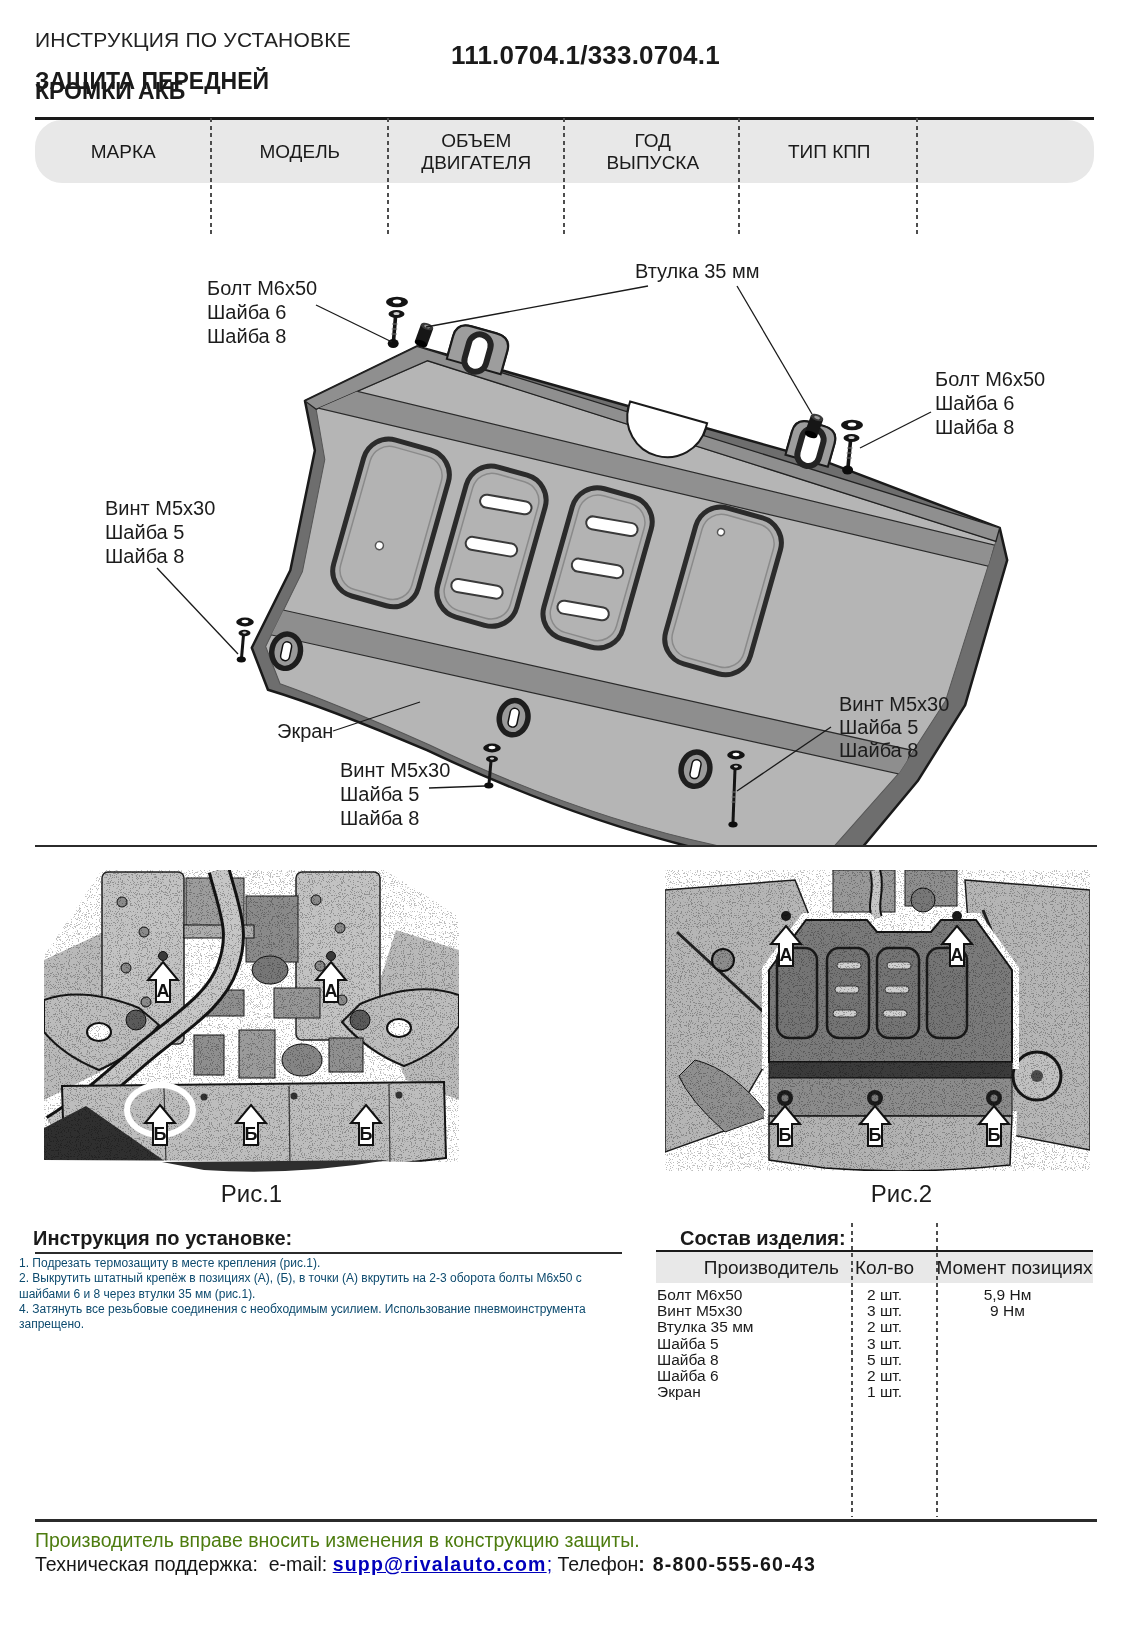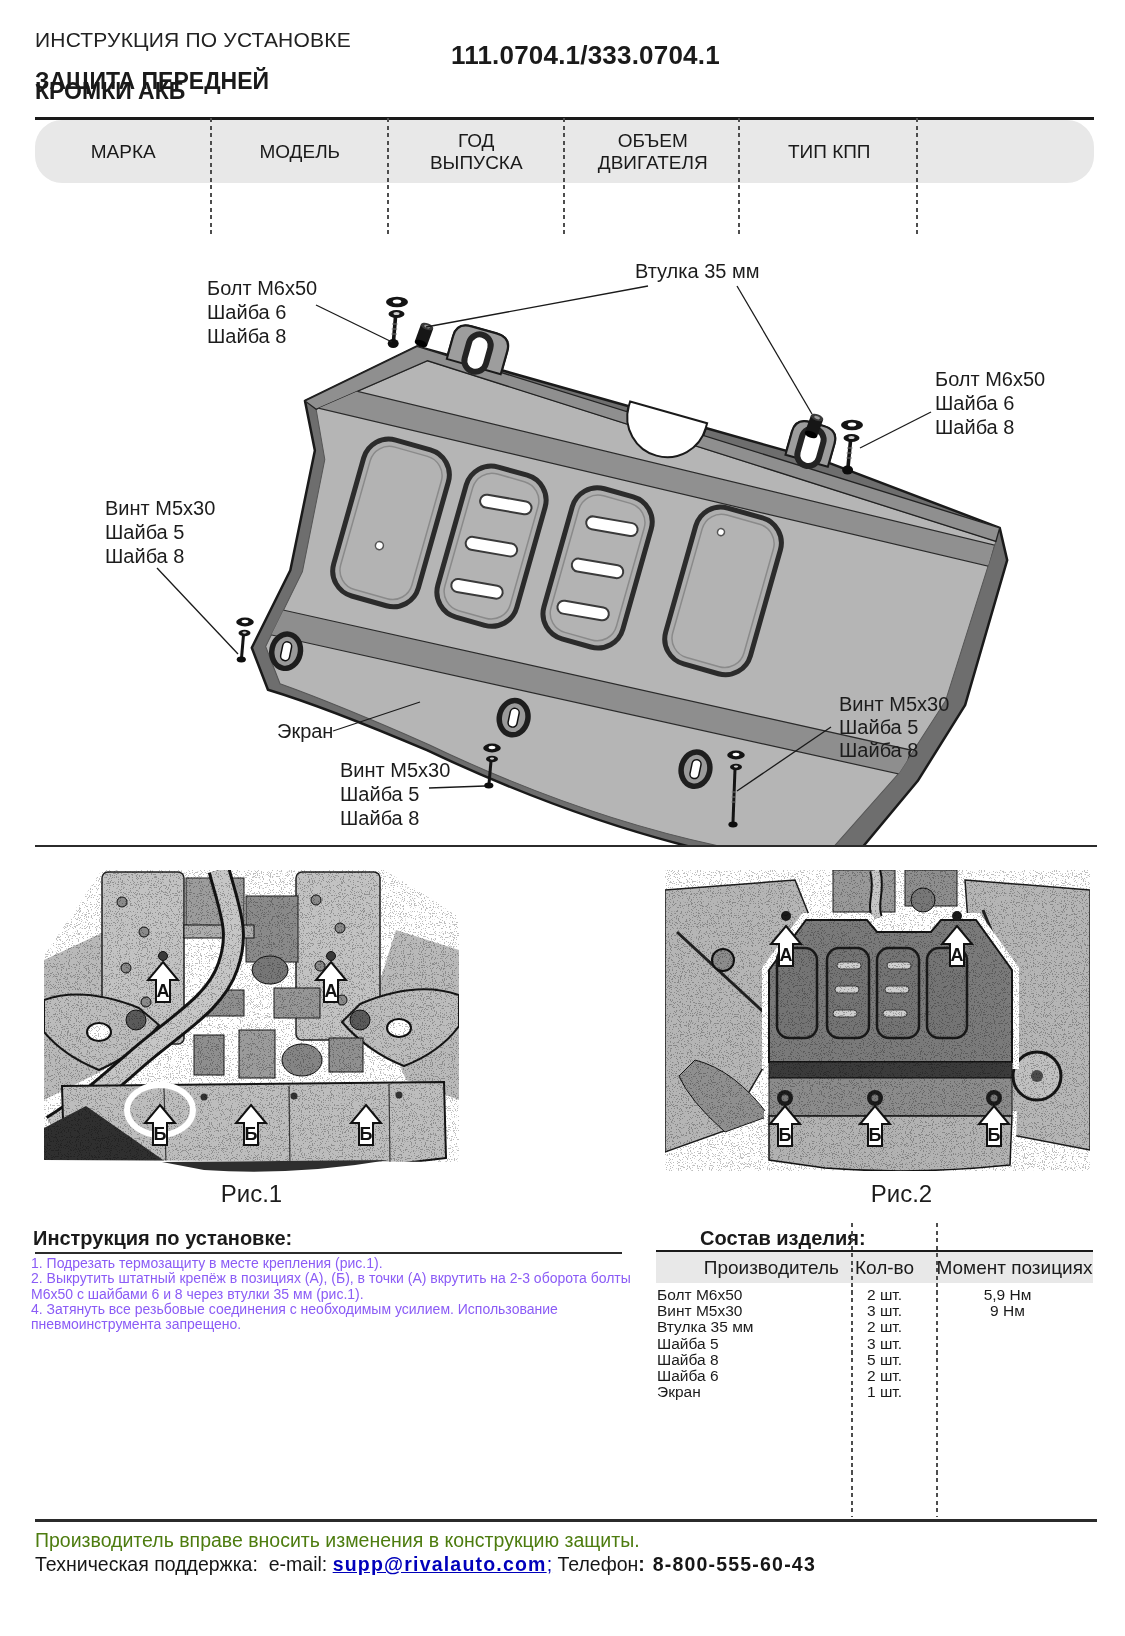--- a/index.html
+++ b/index.html
@@ -28,24 +28,24 @@
 
   
   .fig-caption { font-size:24px; color:#1c1c1c; text-align:center; }
   #fig1-caption { left:44px; width:415px; top:1180px; }
   #fig2-caption { left:689px; width:425px; top:1180px; }
 
   .hrule { position:absolute; background:#2b2b2b; }
 
   
   .instr-heading { left:33px; top:1227px; font-size:20px; font-weight:bold; }
-  .instr-list { left:31px; top:1256px; width:601px; font-size:14px; line-height:15.3px; color:#8b5cf6; }
-
-  
-  .parts-heading { left:680px; top:1227px; font-size:20px; font-weight:bold;margin-left:20px; }
+  .instr-list { left:19px; top:1256px; width:601px; font-size:12px; line-height:15.3px; color:#0c4a6e; }
+
+  
+  .parts-heading { left:680px; top:1227px; font-size:20px; font-weight:bold; }
   .parts-table { left:656px; top:1250px; width:437px; }
   .parts-topline { height:2px; background:#1a1a1a; }
   .parts-header { display:flex; background:#e8e8e8; height:31px; align-items:center; font-size:19px; }
   .ph-name   { width:195px; text-align:right; padding-right:12px; }
   .ph-qty    { width:85px;  text-align:center; padding-right:18px; }
   .ph-torque { width:157px; text-align:center; }
   .parts-rows { padding-top:4px; font-size:15.5px; line-height:16.2px; }
   .parts-row { display:flex; }
   .pr-name   { width:195px; padding-left:1px; }
   .pr-qty    { width:85px; text-align:center; padding-right:18px; }
@@ -68,24 +68,24 @@
 
 <div class="abs doc-type">ИНСТРУКЦИЯ ПО УСТАНОВКЕ</div>
 <div class="abs product-1">ЗАЩИТА ПЕРЕДНЕЙ</div>
 <div class="abs product-2">КРОМКИ АКБ</div>
 <div class="abs part-number">111.0704.1/333.0704.1</div>
 
 <div class="abs spec-table">
   <div class="spec-header">
     <div class="spec-cell">МАРКА</div>
     <div class="spec-cell">МОДЕЛЬ</div>
+    <div class="spec-cell">ОБЪЕМ
+ДВИГАТЕЛЯ</div>
     <div class="spec-cell">ГОД
 ВЫПУСКА</div>
-    <div class="spec-cell">ОБЪЕМ
-ДВИГАТЕЛЯ</div>
     <div class="spec-cell">ТИП КПП</div>
   </div>
 </div>
 
 <div class="vdash" style="left:210px; top:118px; height:118px;"></div>
 <div class="vdash" style="left:387px; top:118px; height:118px;"></div>
 <div class="vdash" style="left:563px; top:118px; height:118px;"></div>
 <div class="vdash" style="left:738px; top:118px; height:118px;"></div>
 <div class="vdash" style="left:916px; top:118px; height:118px;"></div>
 

